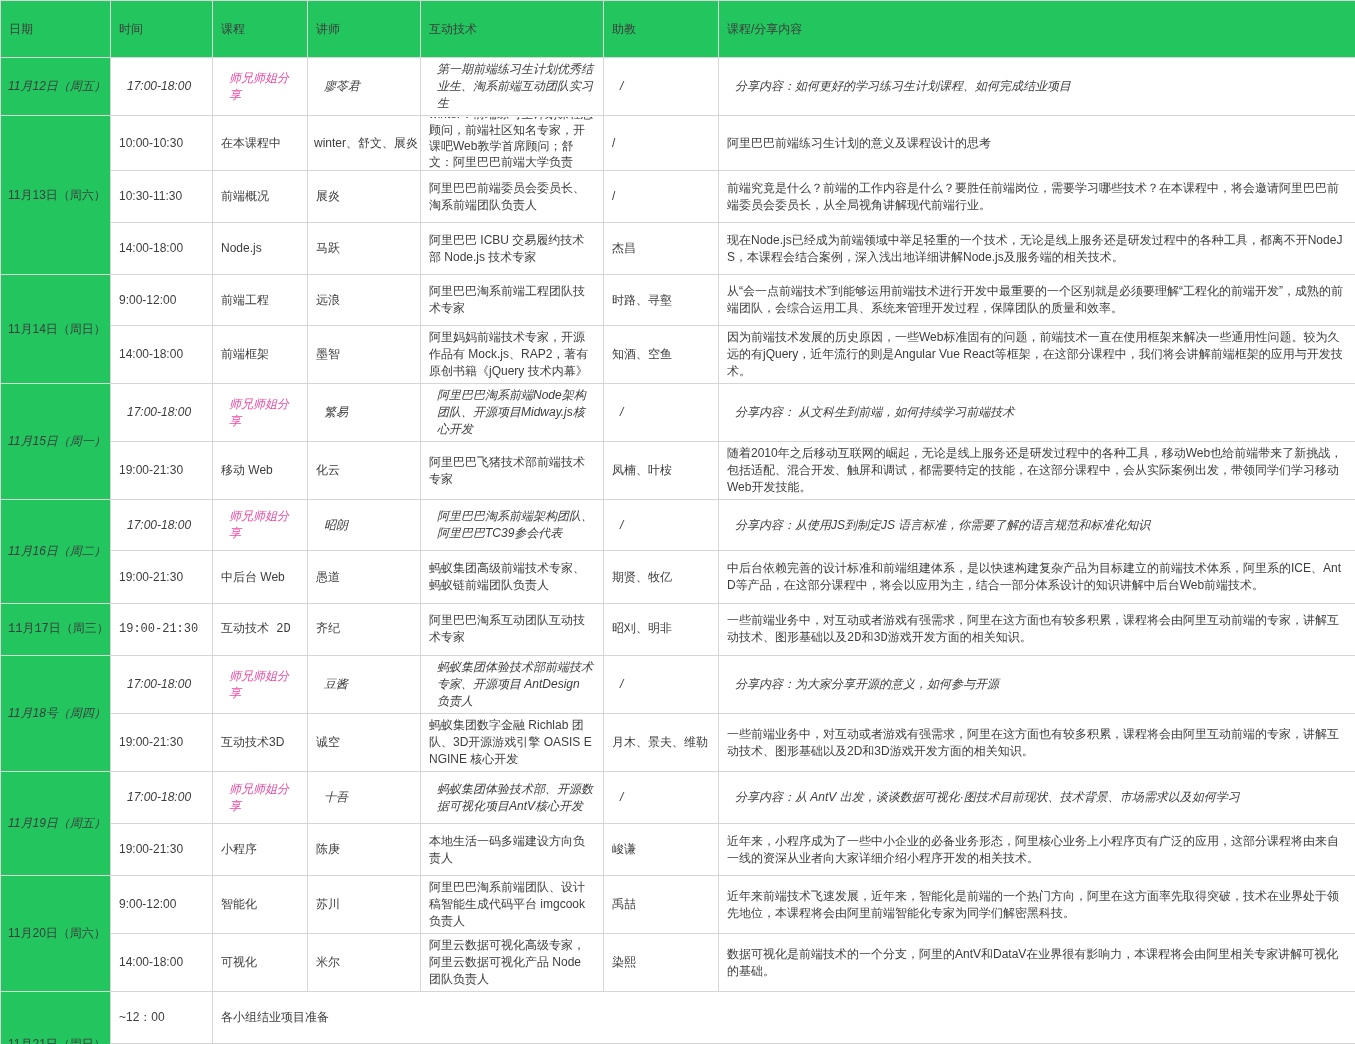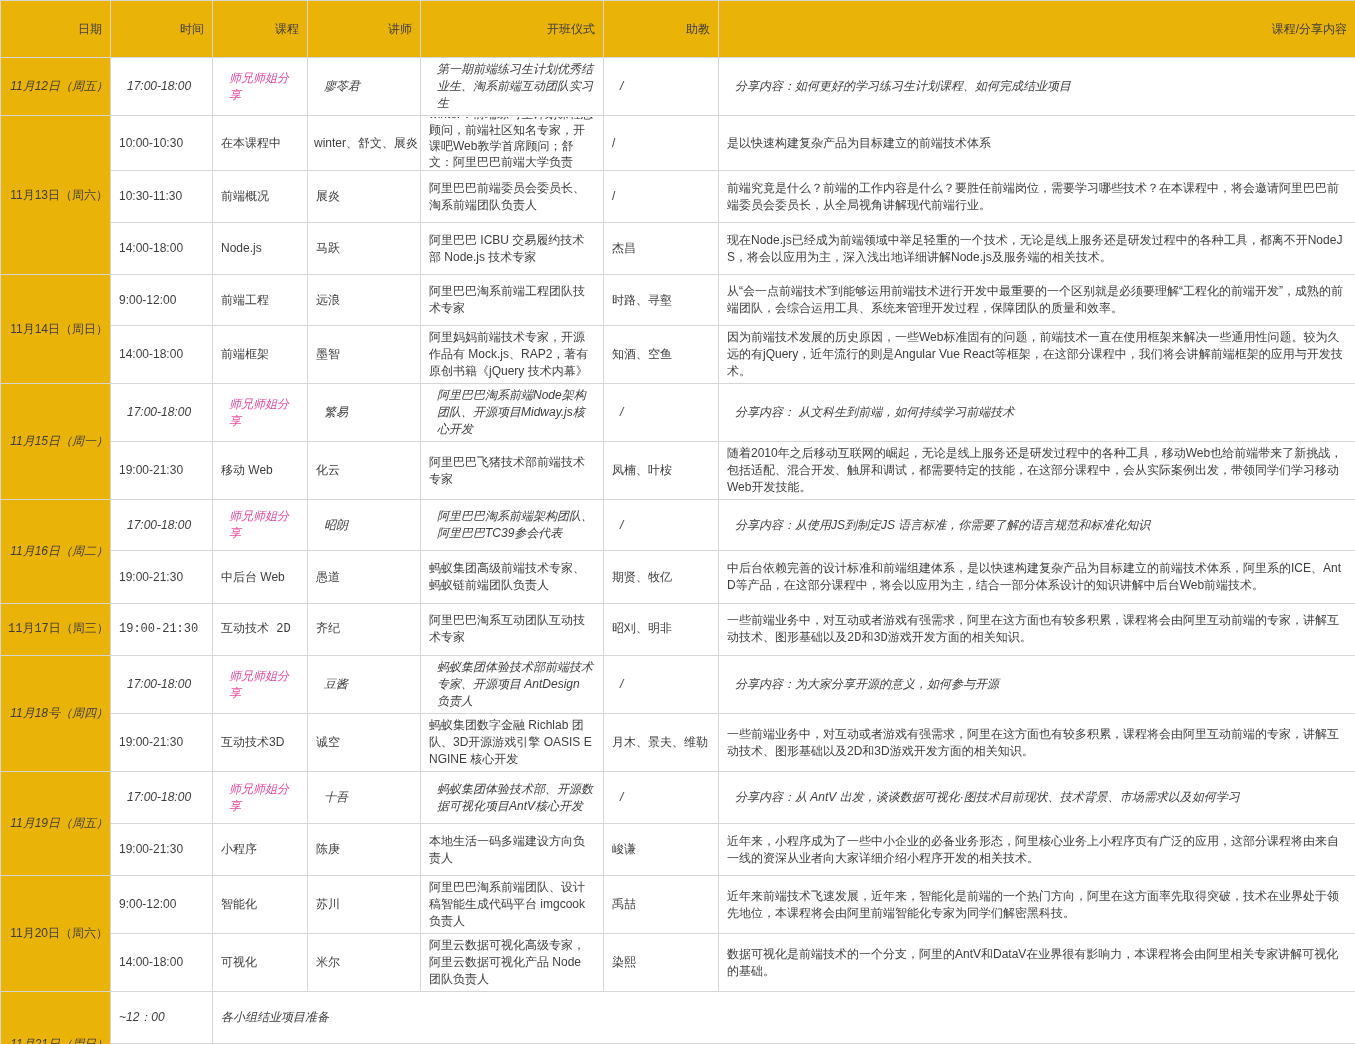--- a/index.html
+++ b/index.html
@@ -11,21 +11,21 @@
     font-size:12px;
     line-height:17px;
     color:#3d3d3d;
     font-weight:400;
     text-align:left;
     vertical-align:middle;
     overflow:hidden;
     word-break:break-all;
     background:#ffffff;
   }
-  th.hdr,td.datecell{background:#eab308;text-align:right;}
+  th.hdr,td.datecell{background:#22c55e;}
   td.datecell{white-space:nowrap;padding-left:7px;padding-right:2px;margin-left:12px;}
   .italic{font-style:italic;padding-left:16px;}
   .pink{color:#ea4aa5;}
   .nowrap{white-space:nowrap;padding-left:6px;padding-right:2px;}
   td.clip{padding:0 0;}
   td.clip .wrap{position:relative;height:53px;overflow:hidden;}
   td.clip .txt{position:absolute;top:-11px;left:8px;right:8px;line-height:16px;}
 </style>
 </head>
 <body>
@@ -39,21 +39,21 @@
       <col style="width: 183px;">
       <col style="width: 115px;">
       <col style="width: 637px;">
     </colgroup>
   <thead>
       <tr style="height: 57px;">
         <th class="hdr">日期</th>
         <th class="hdr">时间</th>
         <th class="hdr">课程</th>
         <th class="hdr">讲师</th>
-        <th class="hdr">开班仪式</th>
+        <th class="hdr">互动技术</th>
         <th class="hdr">助教</th>
         <th class="hdr">课程/分享内容</th>
       </tr>
     </thead>
   <tbody>
       <tr style="height: 46px;">
         <td class="datecell italic" rowspan="1">11月12日（周五）</td>
         <td class="italic">17:00-18:00</td>
         <td class="italic pink" style="color: rgb(234, 74, 165);">师兄师姐分享</td>
         <td class="italic">廖苓君</td>
@@ -65,37 +65,37 @@
         <td class="datecell" rowspan="3">11月13日（周六）</td>
         <td class="">10:00-10:30</td>
         <td class="">在本课程中</td>
         <td class="nowrap">winter、舒文、展炎</td>
         <td class="clip">
           <div class="wrap">
             <div class="txt">winter：前端练习生计划课程总顾问，前端社区知名专家，开课吧Web教学首席顾问；舒文：阿里巴巴前端大学负责人、练习生</div>
           </div>
         </td>
         <td class="">/</td>
-        <td class="">是以快速构建复杂产品为目标建立的前端技术体系</td>
+        <td class="">阿里巴巴前端练习生计划的意义及课程设计的思考</td>
       </tr>
       <tr style="height: 52px;">
         <td class="">10:30-11:30</td>
         <td class="">前端概况</td>
         <td class="">展炎</td>
         <td class="">阿里巴巴前端委员会委员长、淘系前端团队负责人</td>
         <td class="">/</td>
         <td class="">前端究竟是什么？前端的工作内容是什么？要胜任前端岗位，需要学习哪些技术？在本课程中，将会邀请阿里巴巴前端委员会委员长，从全局视角讲解现代前端行业。</td>
       </tr>
       <tr style="height: 52px;">
         <td class="">14:00-18:00</td>
         <td class="">Node.js</td>
         <td class="">马跃</td>
         <td class="">阿里巴巴 ICBU 交易履约技术部 Node.js 技术专家</td>
         <td class="">杰昌</td>
-        <td class="">现在Node.js已经成为前端领域中举足轻重的一个技术，无论是线上服务还是研发过程中的各种工具，都离不开NodeJS，将会以应用为主，深入浅出地详细讲解Node.js及服务端的相关技术。</td>
+        <td class="">现在Node.js已经成为前端领域中举足轻重的一个技术，无论是线上服务还是研发过程中的各种工具，都离不开NodeJS，本课程会结合案例，深入浅出地详细讲解Node.js及服务端的相关技术。</td>
       </tr>
       <tr style="height: 51px;">
         <td class="datecell" rowspan="2">11月14日（周日）</td>
         <td class="">9:00-12:00</td>
         <td class="">前端工程</td>
         <td class="">远浪</td>
         <td class="">阿里巴巴淘系前端工程团队技术专家</td>
         <td class="">时路、寻壑</td>
         <td class="">从“会一点前端技术”到能够运用前端技术进行开发中最重要的一个区别就是必须要理解“工程化的前端开发”，成熟的前端团队，会综合运用工具、系统来管理开发过程，保障团队的质量和效率。</td>
       </tr>
@@ -194,21 +194,21 @@
         <td class="">近年来前端技术飞速发展，近年来，智能化是前端的一个热门方向，阿里在这方面率先取得突破，技术在业界处于领先地位，本课程将会由阿里前端智能化专家为同学们解密黑科技。</td>
       </tr>
       <tr style="height: 52px;">
         <td class="">14:00-18:00</td>
         <td class="">可视化</td>
         <td class="">米尔</td>
         <td class="">阿里云数据可视化高级专家，阿里云数据可视化产品 Node 团队负责人</td>
         <td class="">染熙</td>
         <td class="">数据可视化是前端技术的一个分支，阿里的AntV和DataV在业界很有影响力，本课程将会由阿里相关专家讲解可视化的基础。</td>
       </tr>
-      <tr style="height: 52px; font-style: italic;">
+      <tr style="height: 52px;">
         <td class="datecell" rowspan="2">11月21日（周日）</td>
         <td class="">~12：00</td>
         <td colspan="5" class="">各小组结业项目准备</td>
       </tr>
       <tr style="height: 54px;">
         <td class="">14:00-18:00</td>
         <td class="">结业汇报</td>
         <td colspan="3" class="">舒文、愚道、墨智、陈庚</td>
         <td class="">每个班级将挑选4个项目参与结业汇报</td>
       </tr>

